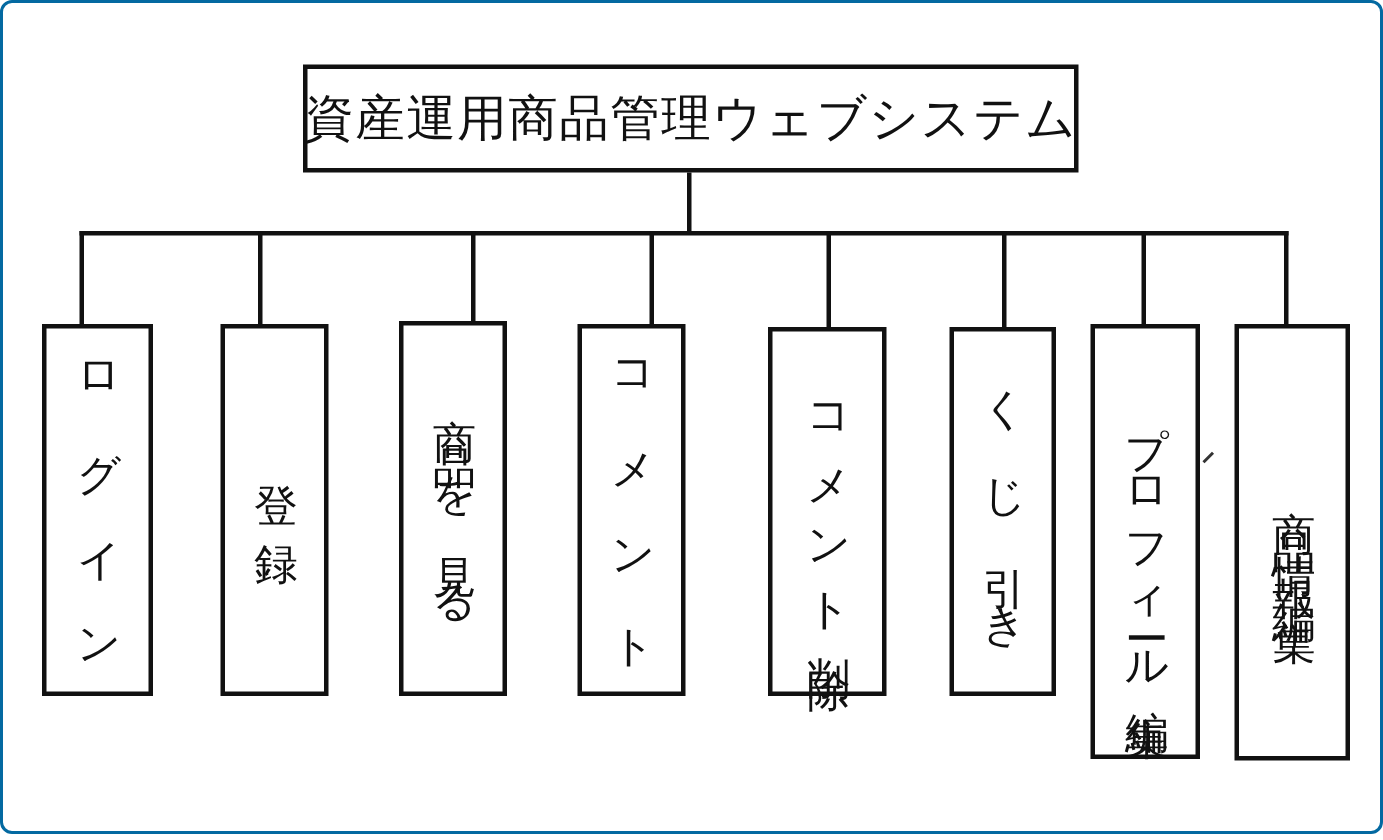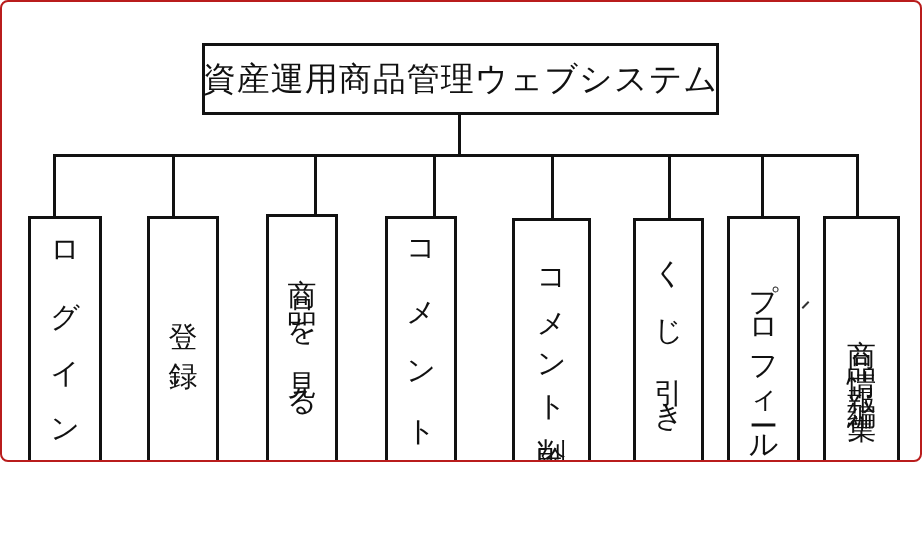--- a/index.html
+++ b/index.html
@@ -1,20 +1,20 @@
 <!DOCTYPE html>
 <html><head>
 <meta charset="utf-8">
 <style>
   html,body{margin:0;padding:0;background:#fff;}
   .canvas{
     position:relative;
-    width:922px;height:462px;
+    width:922px;height:556px;
     background:#ffffff;
-    border:2px solid #b91c1c;
+    border:2px solid #0369a1;
     border-radius:8px;
     box-sizing:border-box;
     overflow:hidden;
     font-family:"Liberation Serif","DejaVu Serif",serif;
     color:#111;
   }
   .titlebox{
     position:absolute;
     left:200px;top:41px;width:517px;height:72px;
     border:3px solid #111;

